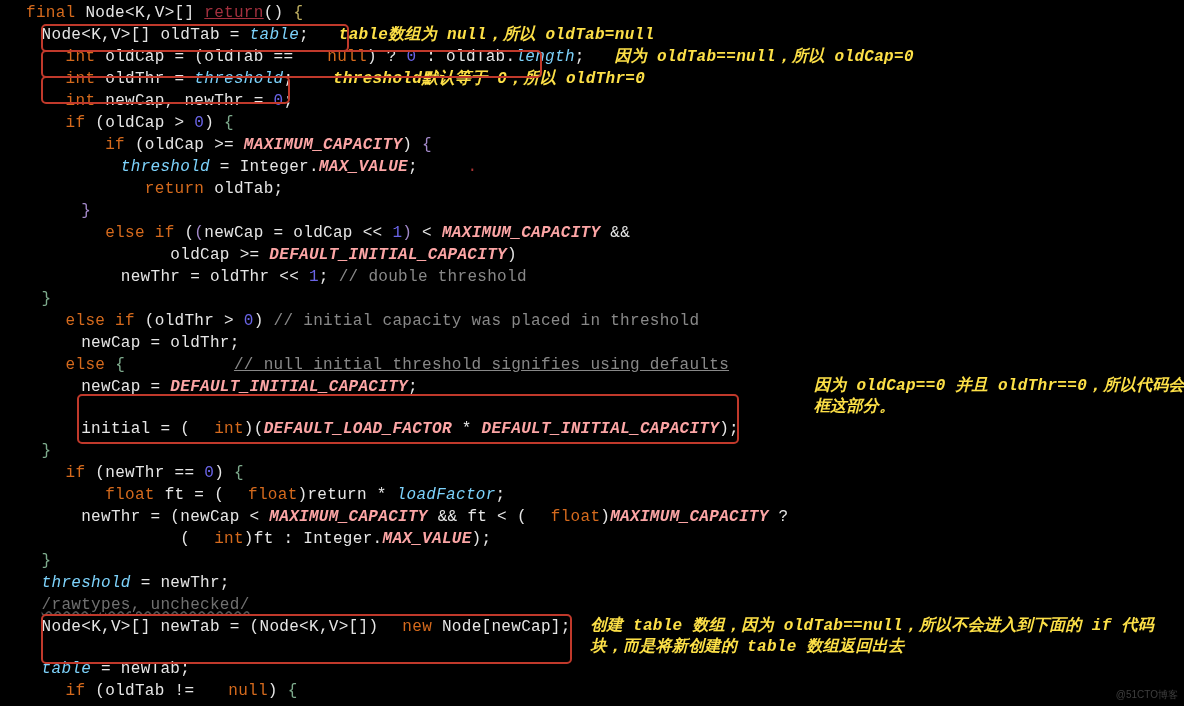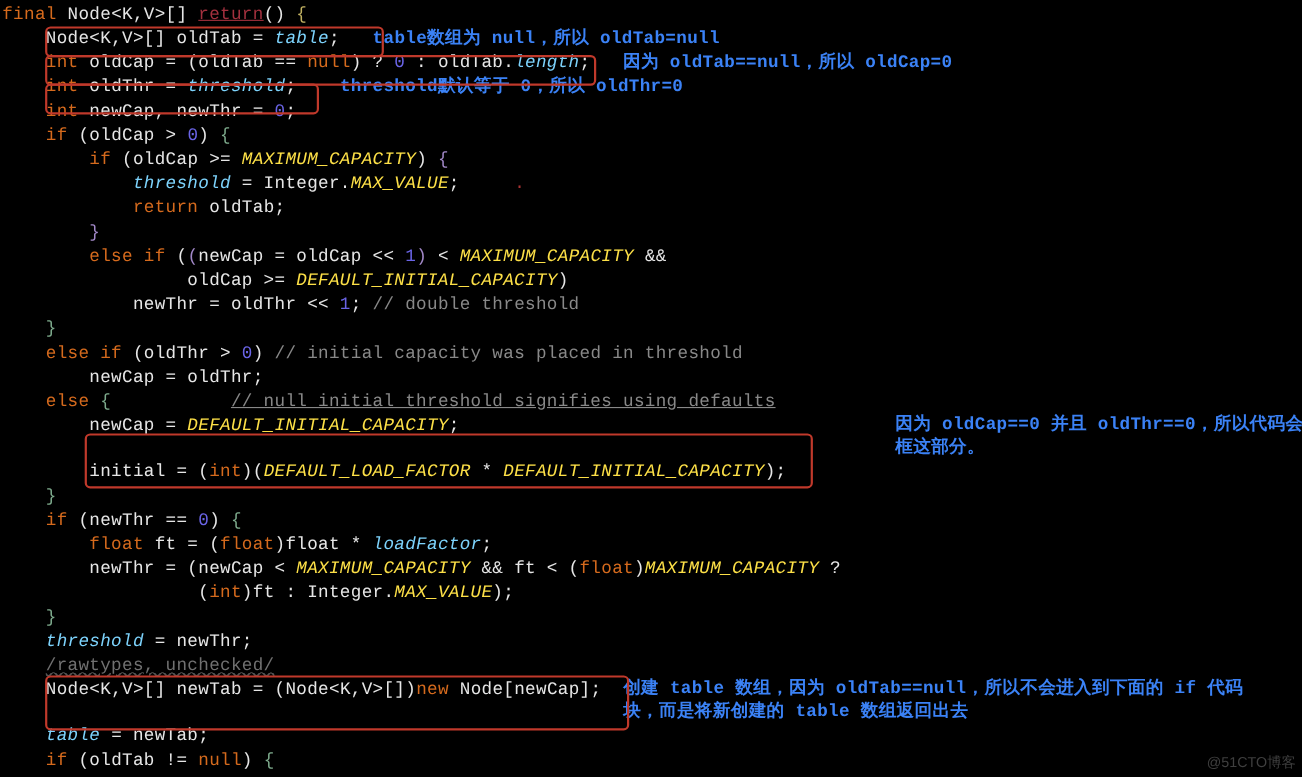--- a/index.html
+++ b/index.html
@@ -1,30 +1,30 @@
 <!DOCTYPE html>
 <html><head>
 <meta charset="utf-8">
 <style>
   html,body{margin:0;padding:0;background:#000;width:1184px;height:706px;overflow:hidden;}
   pre{margin:0;padding:2px 0 0 2px;font-family:Menlo,Consolas,"Courier New",monospace;font-size:16px;line-height:22px;letter-spacing:.3px;}
-  .kw{color:#d56a1d;}
+  .kw{color:#d56a1d;margin-left:24px;}
   .fn{color:#a3303e;text-decoration:underline;text-decoration-color:#a3303e;}
   .ty{color:#e5e5e5;}
   .id{color:#e6e6e6;}
   .nm{color:#6a64e6;}
   .mb{color:#7dd3fc;font-style:italic;}
-  .co{color:#fde047;font-style:italic;}
+  .co{color:#fca5a5;font-style:italic;font-weight:bold;}
   .op{color:#e6e6e6;}
   .cm2{color:#707070;text-decoration:underline wavy #555;}
   .br{color:#c0b061;}
   .br2{color:#7daa8c;}
   .br3{color:#a288c8;}
-  .an{color:#3b82f6;font-weight:600;}
-  .wm{position:absolute;right:6px;bottom:4px;color:#3f3f3f;font-size:13px;font-family:sans-serif;}
+  .an{color:#fde047;font-weight:600;font-style:italic;}
+  .wm{position:absolute;right:6px;bottom:4px;color:#3f3f3f;font-size:10px;font-family:sans-serif;}
   .box{position:absolute;border:2px solid #c0392b;border-radius:5px;pointer-events:none;}
 </style>
 </head>
 <body>
 
 <pre><span class="kw">final</span><span class="ty"> Node</span><span class="op">&lt;</span><span class="ty">K</span><span class="op">,</span><span class="ty">V</span><span class="op">&gt;[] </span><span class="fn">return</span><span class="op">() </span><span class="br">{</span>
 <span class="ty">    Node</span><span class="op">&lt;</span><span class="ty">K</span><span class="op">,</span><span class="ty">V</span><span class="op">&gt;[] </span><span class="id">oldTab</span><span class="op"> = </span><span class="mb">table</span><span class="op">;</span>   <span class="an">table数组为 null，所以 oldTab=null</span>
 <span>    </span><span class="kw">int</span><span class="id"> oldCap = (oldTab == </span><span class="kw">null</span><span class="id">) ? </span><span class="nm">0</span><span class="id"> : oldTab.</span><span class="mb">length</span><span class="op">;</span>   <span class="an">因为 oldTab==null，所以 oldCap=0</span>
 <span>    </span><span class="kw">int</span><span class="id"> oldThr = </span><span class="mb">threshold</span><span class="op">;</span>    <span class="an">threshold默认等于 0，所以 oldThr=0</span>
 <span>    </span><span class="kw">int</span><span class="id"> newCap, newThr = </span><span class="nm">0</span><span class="op">;</span>
@@ -37,21 +37,21 @@
 <span class="id">                 oldCap &gt;= </span><span class="co">DEFAULT_INITIAL_CAPACITY</span><span class="id">)</span>
 <span class="id">            newThr = oldThr &lt;&lt; </span><span class="nm">1</span><span class="op">; </span><span style="color:#888">// double threshold</span>
 <span>    </span><span class="br2">}</span>
 <span>    </span><span class="kw">else if</span><span class="id"> (oldThr &gt; </span><span class="nm">0</span><span class="id">) </span><span style="color:#888">// initial capacity was placed in threshold</span>
 <span class="id">        newCap = oldThr;</span>
 <span>    </span><span class="kw">else</span><span> </span><span class="br2">{</span><span>           </span><span style="color:#888;text-decoration:underline">// null initial threshold signifies using defaults</span>
 <span class="id">        newCap = </span><span class="co">DEFAULT_INITIAL_CAPACITY</span><span class="op">;</span>                                        <span class="an" style="display:inline-block;width:420px;vertical-align:top;white-space:normal;line-height:21px;">因为 oldCap==0 并且 oldThr==0，所以代码会执行红框这部分。</span>
 <span class="id">        initial = (</span><span class="kw">int</span><span class="id">)(</span><span class="co">DEFAULT_LOAD_FACTOR</span><span class="id"> * </span><span class="co">DEFAULT_INITIAL_CAPACITY</span><span class="id">);</span>
 <span>    </span><span class="br2">}</span>
 <span>    </span><span class="kw">if</span><span class="id"> (newThr == </span><span class="nm">0</span><span class="id">) </span><span class="br2">{</span>
-<span>        </span><span class="kw">float</span><span class="id"> ft = (</span><span class="kw">float</span><span class="id">)float * </span><span class="mb">loadFactor</span><span class="op">;</span>
+<span>        </span><span class="kw">float</span><span class="id"> ft = (</span><span class="kw">float</span><span class="id">)return * </span><span class="mb">loadFactor</span><span class="op">;</span>
 <span class="id">        newThr = (newCap &lt; </span><span class="co">MAXIMUM_CAPACITY</span><span class="id"> &amp;&amp; ft &lt; (</span><span class="kw">float</span><span class="id">)</span><span class="co">MAXIMUM_CAPACITY</span><span class="id"> ?</span>
 <span class="id">                  (</span><span class="kw">int</span><span class="id">)ft : Integer.</span><span class="co">MAX_VALUE</span><span class="id">);</span>
 <span>    </span><span class="br2">}</span>
 <span>    </span><span class="mb">threshold</span><span class="id"> = newThr;</span>
 <span>    </span><span class="cm2">/rawtypes, unchecked/</span>
 <span class="ty">    Node</span><span class="op">&lt;</span><span class="ty">K</span><span class="op">,</span><span class="ty">V</span><span class="op">&gt;[] </span><span class="id">newTab</span><span class="id"> = (Node</span><span class="op">&lt;</span><span class="ty">K</span><span class="op">,</span><span class="ty">V</span><span class="op">&gt;[])</span><span class="kw">new</span><span class="id"> Node[newCap];</span>  <span class="an" style="display:inline-block;width:595px;vertical-align:top;white-space:normal;line-height:21px;">创建 table 数组，因为 oldTab==null，所以不会进入到下面的 if 代码块，而是将新创建的 table 数组返回出去</span>
 <span>    </span><span class="mb">table</span><span class="id"> = newTab;</span>
 <span>    </span><span class="kw">if</span><span class="id"> (oldTab != </span><span class="kw">null</span><span class="id">) </span><span class="br2">{</span></pre>
 
 <div class="wm">@51CTO博客</div>

